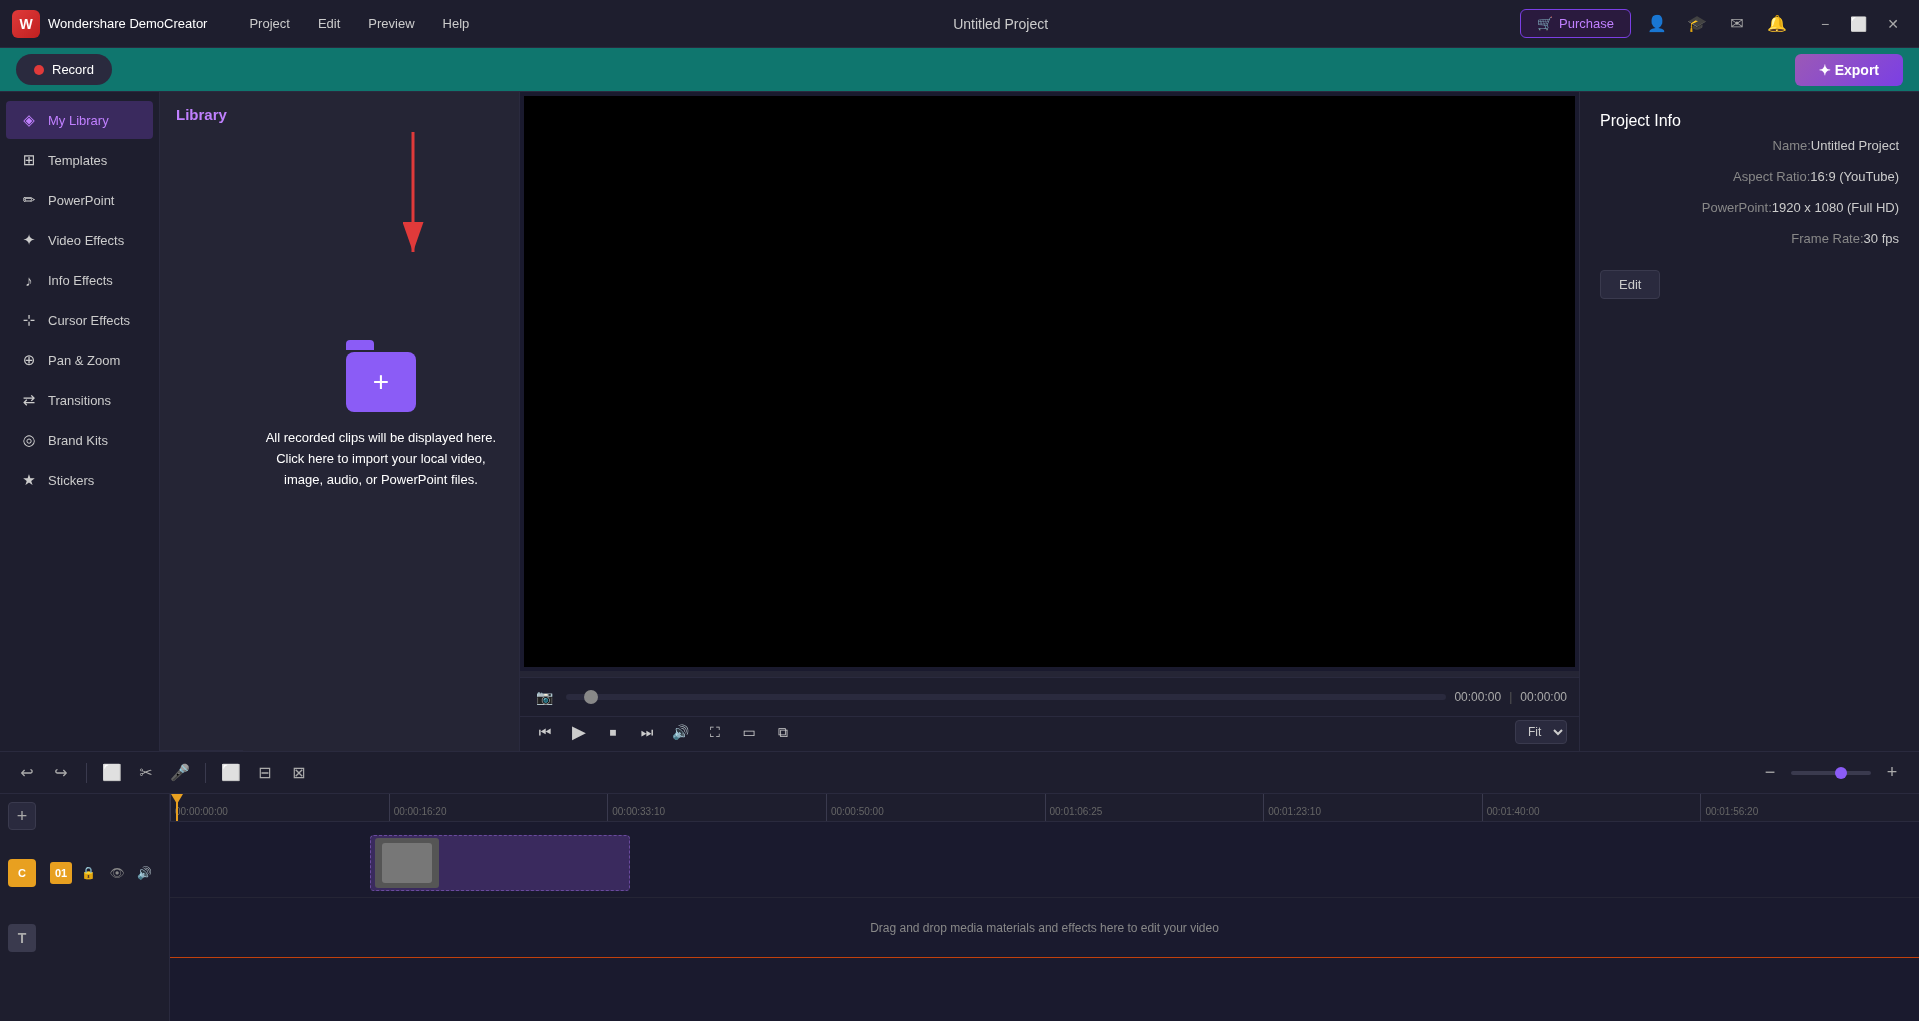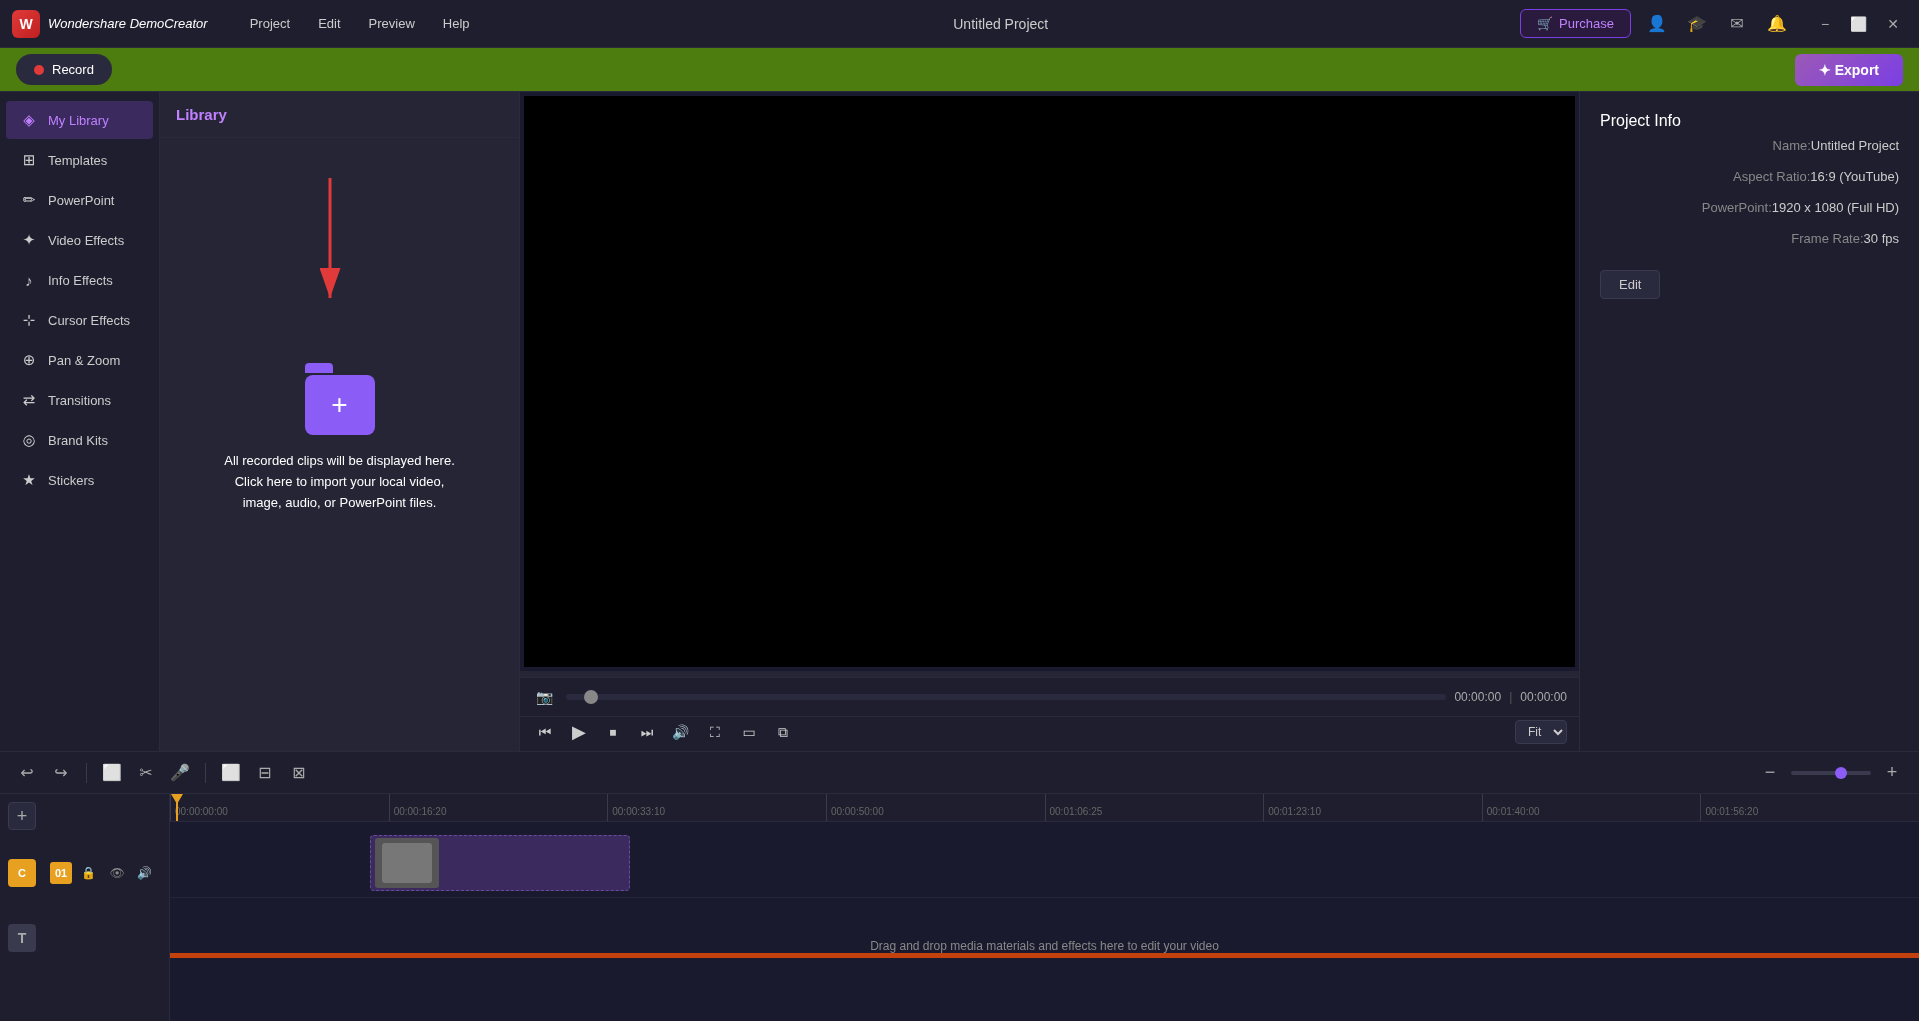--- a/index.html
+++ b/index.html
@@ -38,21 +38,20 @@
       align-items: center;
       justify-content: center;
       font-size: 14px;
       color: white;
       font-weight: bold;
     }
     .logo-text {
       font-size: 13px;
       color: #ffffff;
       font-weight: 500;
-      font-style: italic;
     }
     .nav-menu {
       display: flex;
       gap: 4px;
     }
     .nav-item {
       padding: 6px 12px;
       color: #cccccc;
       cursor: pointer;
       border-radius: 4px;
@@ -106,21 +105,21 @@
       cursor: pointer;
       border-radius: 4px;
       color: #aaa;
       font-size: 14px;
     }
 
     
     .second-bar {
       display: flex;
       align-items: center;
-      background: #4d7c0f;
+      background: #0f766e;
       height: 44px;
       padding: 0 16px;
       border-bottom: 1px solid #2a2a3e;
       justify-content: space-between;
     }
     .record-btn {
       display: flex;
       align-items: center;
       gap: 8px;
       background: #2a2a3e;
@@ -192,21 +191,21 @@
       font-size: 15px;
       flex-shrink: 0;
     }
 
     
     .library-panel {
       width: 360px;
       background: #252535;
       border-right: 1px solid #2a2a3e;
       display: flex;
-      flex-direction: column;
+      flex-direction: row;
       flex-shrink: 0;
     }
     .library-header {
       padding: 14px 16px;
       font-size: 15px;
       font-weight: 600;
       color: #c080ff;
       background: #252535;
       border-bottom: 1px solid #2a2a3e;
     }
@@ -605,23 +604,23 @@
     }
     .drag-hint {
       color: #888;
       font-size: 12px;
       text-align: center;
       padding: 0 20px;
     }
     .empty-track-row {
       height: 60px;
       display: flex;
-      align-items: flex-end;
-      justify-content: center;
-      border-bottom: 5px solid #c2410c;
+      align-items: center;
+      justify-content: center;
+      border-bottom: 1px solid #c2410c;
     }
 
     
     .red-arrow {
       position: absolute;
       top: 60px;
       left: 155px;
       pointer-events: none;
     }
   </style>

